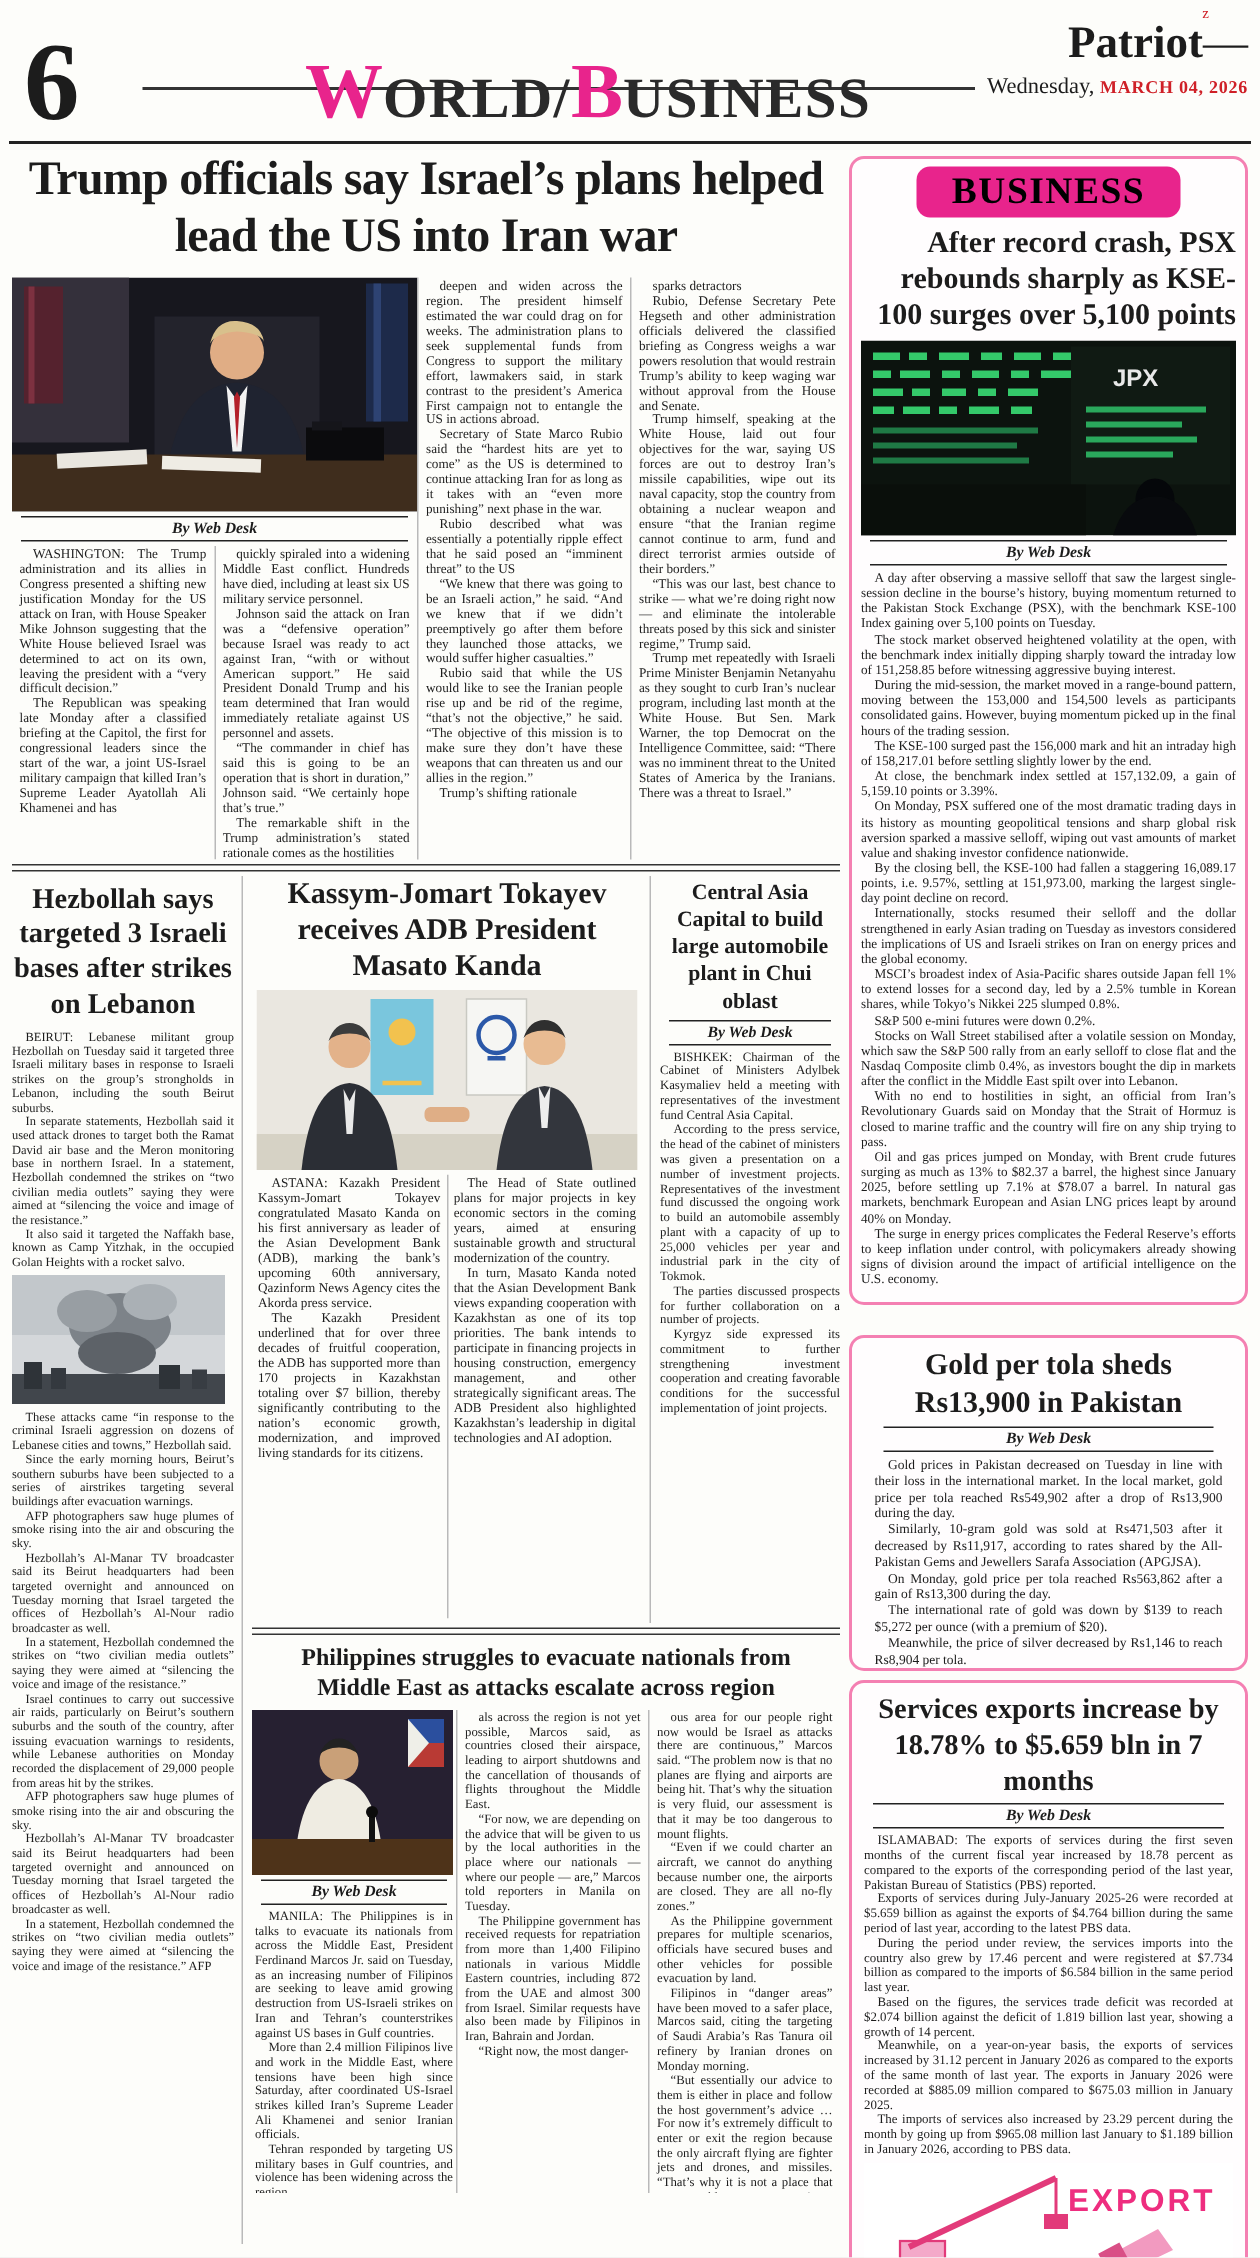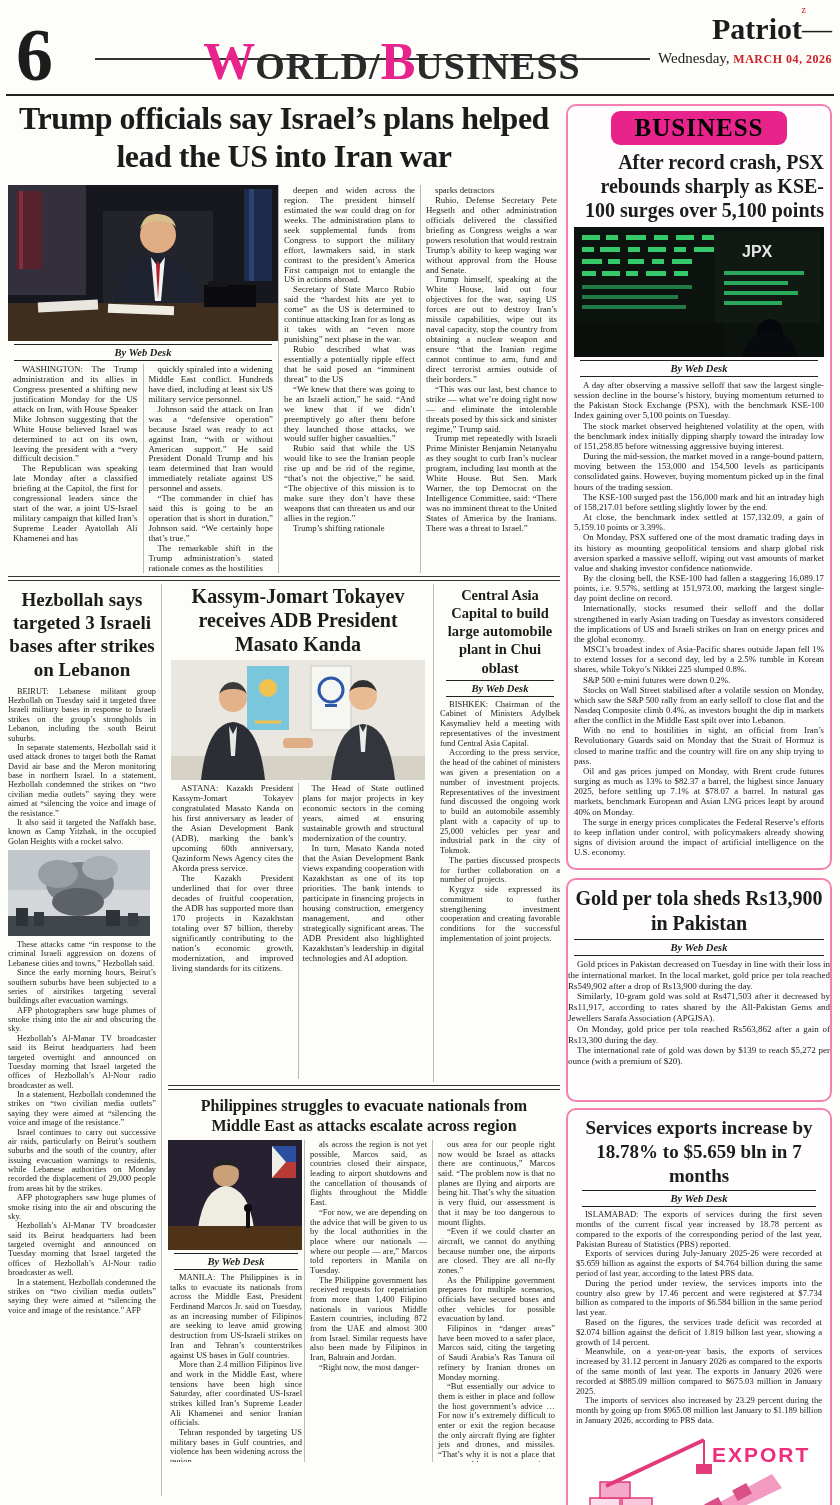--- a/index.html
+++ b/index.html
@@ -65,21 +65,21 @@
   .pcol{flex:1;padding:0 5px;font-size:8.5px;line-height:1.14;}
   .pcol1 .body-text{font-size:8.5px;line-height:1.14;padding:0 2px;}
   
   .right-region{position:absolute;left:566px;top:104px;width:266px;}
   .pinkbox{border:2px solid var(--border-pink);border-radius:10px;background:#fffdfe;overflow:hidden;}
   .business-box{height:754px;padding:4px 6px;}
   .badge{width:176px;height:34px;margin:1px auto 5px;background:var(--accent-pink);color:#000000;
          border-radius:9px;text-align:center;font-size:25px;font-weight:bold;line-height:34px;letter-spacing:1px;}
   .psx-headline{font-size:20px;font-weight:600;line-height:1.2;text-align:right;}
   .psx-body{font-size:8.8px;line-height:1.155;}
-  .gold-box{margin-top:8px;height:212px;padding:4px 0;}
+  .gold-box{margin-top:20px;height:212px;padding:4px 15px;}
   .gold-headline{font-size:20px;line-height:1.25;text-align:center;margin-top:2px;}
   .gold-body{font-size:9px;line-height:1.2;}
   .services-box{margin-top:6px;height:400px;padding:4px 8px;}
   .svc-headline{font-size:19px;font-weight:600;line-height:1.25;text-align:center;margin-top:2px;}
   .svc-body{font-size:8.6px;line-height:1.14;}
 </style>
 </head>
 <body>
 
 <div class="page">
@@ -354,20 +354,21 @@
     </div>
 
     <div class="pinkbox gold-box">
       <h2 class="gold-headline">Gold per tola sheds Rs13,900 in Pakistan</h2>
       <div class="byline">By Web Desk</div>
       <div class="gold-body body-text">
           <p class="para">Gold prices in Pakistan decreased on Tuesday in line with their loss in the international market. In the local market, gold price per tola reached Rs549,902 after a drop of Rs13,900 during the day.</p>
           <p class="para">Similarly, 10-gram gold was sold at Rs471,503 after it decreased by Rs11,917, according to rates shared by the All-Pakistan Gems and Jewellers Sarafa Association (APGJSA).</p>
           <p class="para">On Monday, gold price per tola reached Rs563,862 after a gain of Rs13,300 during the day.</p>
           <p class="para">The international rate of gold was down by $139 to reach $5,272 per ounce (with a premium of $20).</p>
+          <p class="para">Meanwhile, the price of silver decreased by Rs1,146 to reach Rs8,904 per tola.</p>
         </div>
     </div>
 
     <div class="pinkbox services-box">
       <h2 class="svc-headline">Services exports increase by 18.78% to $5.659 bln in 7 months</h2>
       <div class="byline">By Web Desk</div>
       <div class="svc-body body-text">
           <p class="para">ISLAMABAD: The exports of services during the first seven months of the current fiscal year increased by 18.78 percent as compared to the exports of the corresponding period of the last year, Pakistan Bureau of Statistics (PBS) reported.</p>
           <p class="para">Exports of services during July-January 2025-26 were recorded at $5.659 billion as against the exports of $4.764 billion during the same period of last year, according to the latest PBS data.</p>
           <p class="para">During the period under review, the services imports into the country also grew by 17.46 percent and were registered at $7.734 billion as compared to the imports of $6.584 billion in the same period last year.</p>

